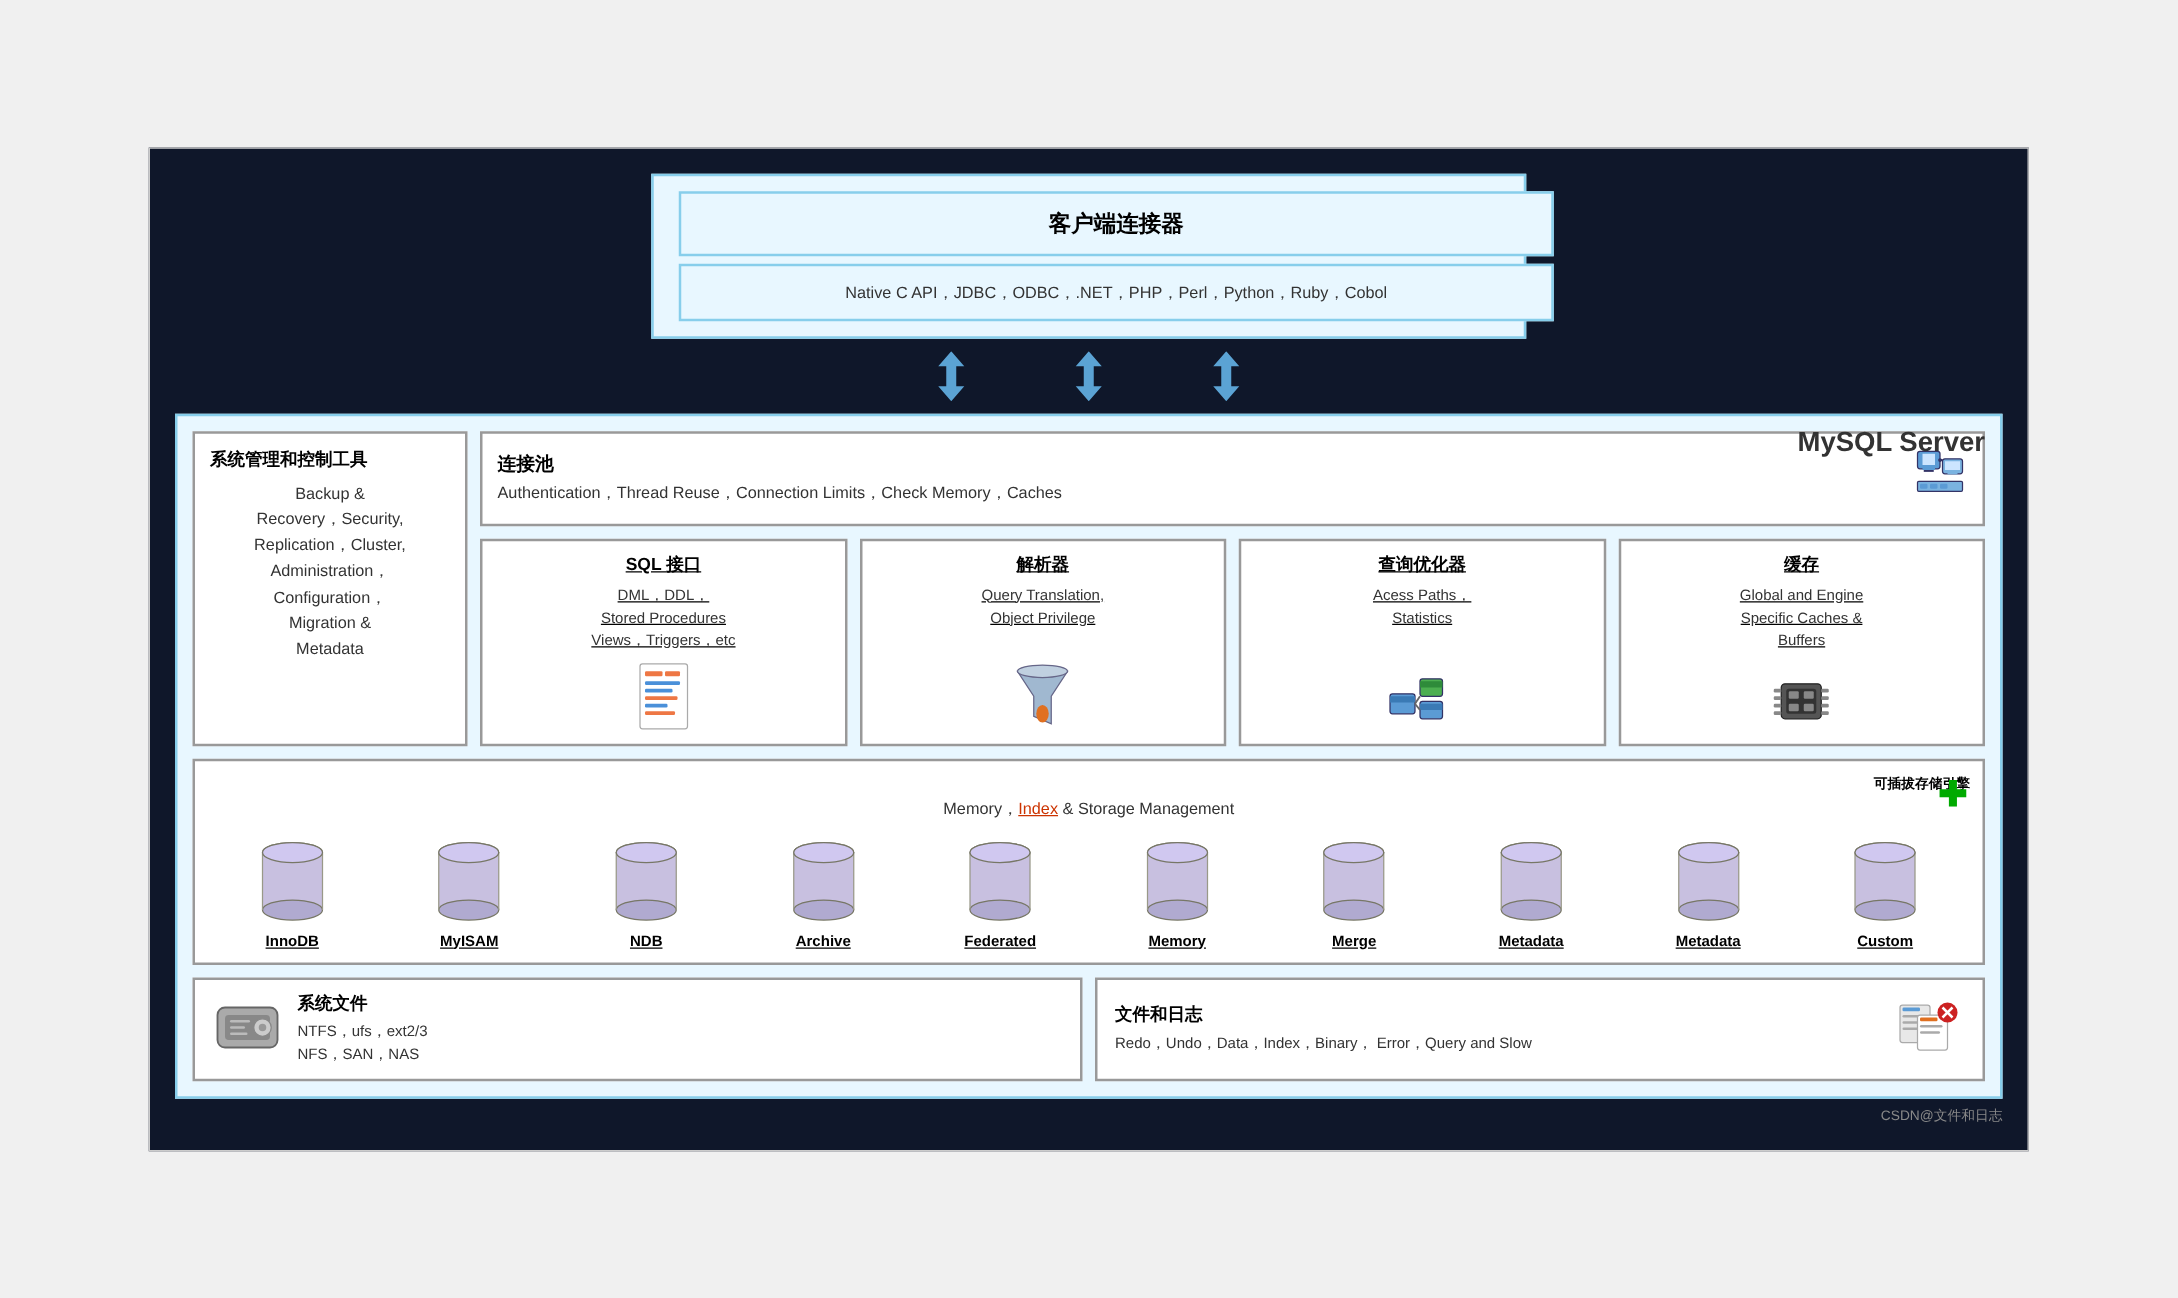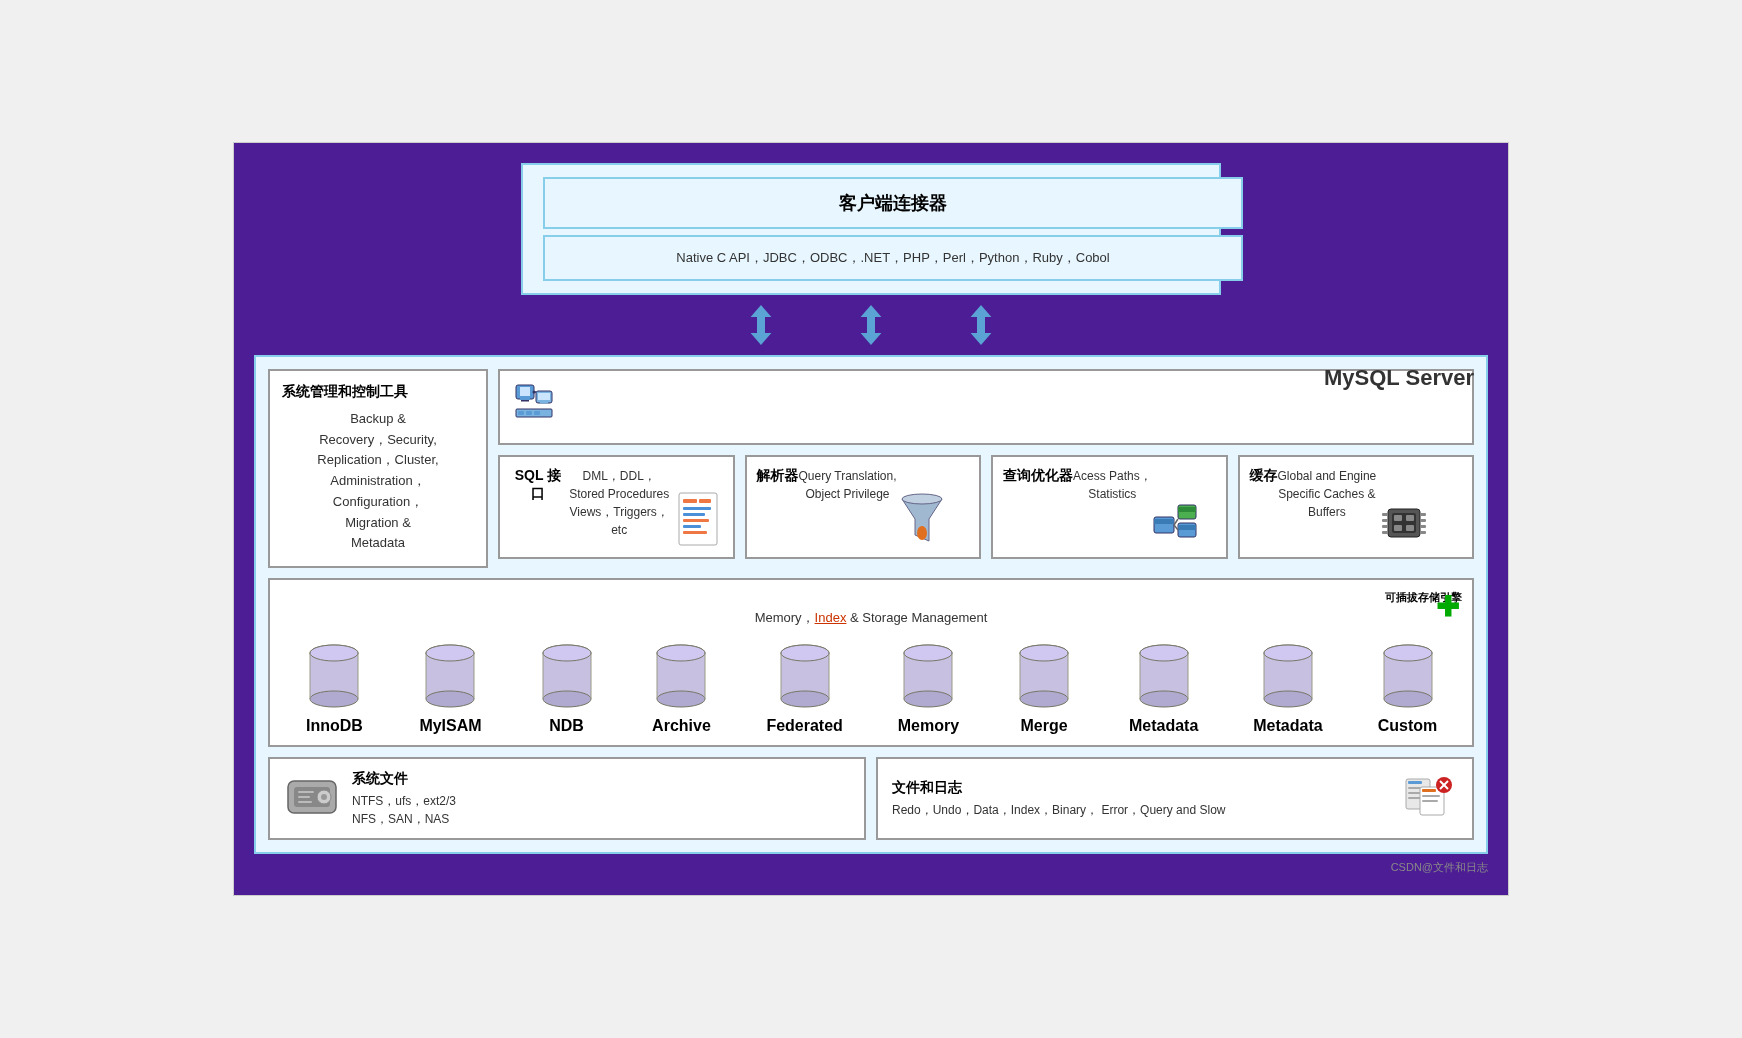--- a/index.html
+++ b/index.html
@@ -7,22 +7,22 @@
       background: #f0f0f0;
       font-family: Arial, sans-serif;
       font-size: 13px;
       display: flex;
       justify-content: center;
       align-items: center;
       min-height: 1038px;
       width: 1742px;
     }
     .diagram-wrapper {
-      width: 1276px;
-      background: #4c1d95;
+      width: 1504px;
+      background: #0f172a;
       padding: 20px;
       border: 1px solid #ccc;
     }
 
     
     .client-box {
       border: 2px solid #87ceeb;
       background: #e8f7ff;
       padding: 12px 20px;
       text-align: center;
@@ -135,22 +135,23 @@
     .four-boxes-row {
       display: flex;
       gap: 10px;
     }
     .module-box {
       border: 2px solid #999;
       background: #fff;
       padding: 10px;
       flex: 1;
       display: flex;
-      flex-direction: row;
-      align-items: flex-start;
+      flex-direction: column;
+      align-items: center;
+      text-decoration: underline;
     }
     .module-box .box-title {
       font-weight: bold;
       font-size: 14px;
       margin-bottom: 6px;
       text-align: center;
     }
     .module-box .box-content {
       font-size: 12px;
       color: #333;
@@ -205,22 +206,23 @@
       gap: 6px;
     }
     .engine-item {
       display: flex;
       flex-direction: column;
       align-items: center;
       gap: 6px;
     }
     .engine-item .engine-name {
       font-weight: bold;
-      font-size: 16px;
+      font-size: 12px;
       text-align: center;
+      text-decoration: underline;
     }
 
     
     .cylinder {
       width: 60px;
       height: 70px;
     }
 
     
     .bottom-row {
@@ -334,20 +336,24 @@
       <div class="sys-mgmt-box">
         <div class="box-title">系统管理和控制工具</div>
         <div class="box-content">
           Backup &amp;<br>Recovery，Security,<br>Replication，Cluster,<br>Administration，<br>Configuration，<br>Migration &amp;<br>Metadata
         </div>
       </div>
 
       <div class="row1-right">
 
         <div class="conn-pool-box">
+          <div class="conn-pool-text">
+            <div class="box-title">连接池</div>
+            <div class="box-content">Authentication，Thread Reuse，Connection Limits，Check Memory，Caches</div>
+          </div>
           <div class="conn-pool-icon">
             
             <svg class="computer-icon" viewBox="0 0 44 44" xmlns="http://www.w3.org/2000/svg">
               <rect x="4" y="4" width="18" height="14" rx="2" fill="#5b9bd5" stroke="#336" stroke-width="1"></rect>
               <rect x="8" y="6" width="10" height="9" fill="#cce5ff"></rect>
               <rect x="8" y="17" width="10" height="2" fill="#5b9bd5"></rect>
               <rect x="9" y="19" width="8" height="1.5" fill="#336"></rect>
               <rect x="24" y="10" width="16" height="12" rx="2" fill="#7ab3e0" stroke="#336" stroke-width="1"></rect>
               <rect x="26" y="12" width="12" height="7" fill="#cce5ff"></rect>
               <rect x="28" y="21" width="8" height="1.5" fill="#7ab3e0"></rect>

